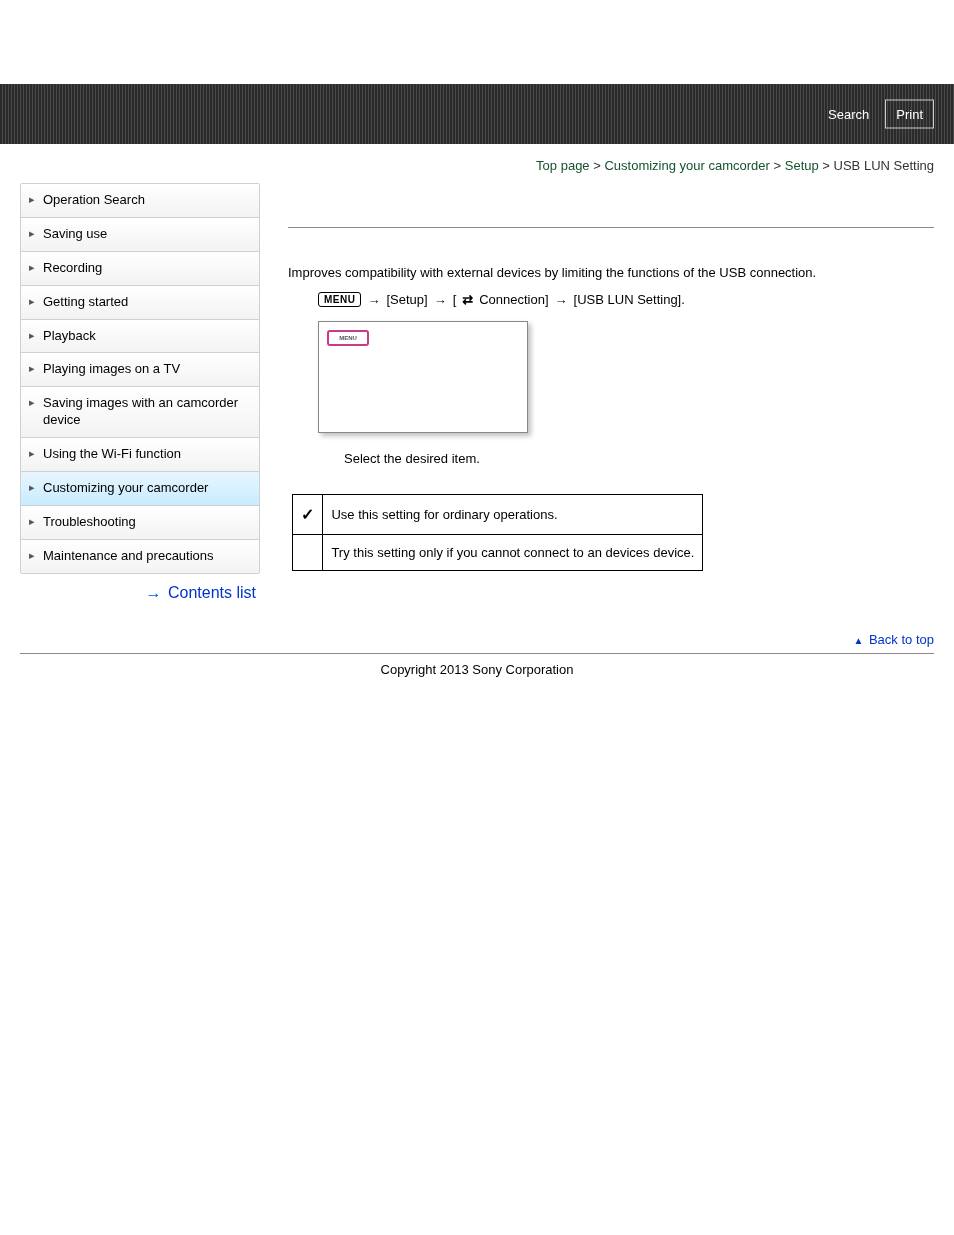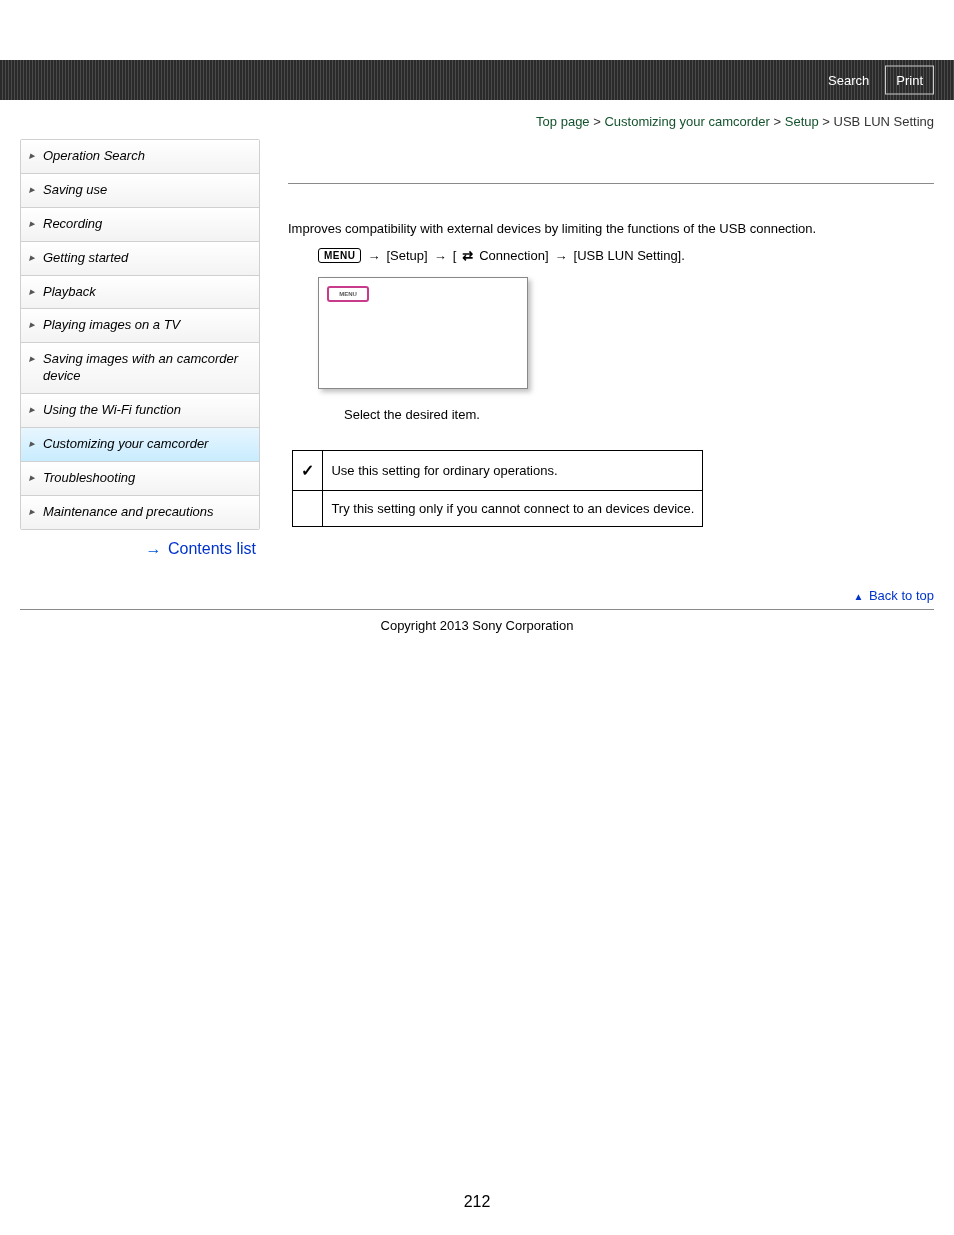--- a/index.html
+++ b/index.html
@@ -8,22 +8,22 @@
       font-size: 13px;
       color: #000;
       background: #fff;
     }
     .page {
       width: 954px;
       margin: 0 auto;
       position: relative;
     }
     .header-bar {
-      margin-top: 60px;
-      height: 40px;
+      margin-top: 84px;
+      height: 60px;
       background: repeating-linear-gradient(
         90deg,
         #2a2a2a 0px, #2a2a2a 2px,
         #4a4a4a 2px, #4a4a4a 3px
       );
       position: relative;
     }
     .header-buttons {
       position: absolute;
       right: 20px;
@@ -74,21 +74,20 @@
     .sidebar li.active {
       background: linear-gradient(#e8f6ff, #c8ecff);
     }
     .sidebar a.nav-item {
       display: block;
       padding: 8px 10px 8px 22px;
       color: #000;
       text-decoration: none;
       position: relative;
       line-height: 1.3;
-      font-style: italic;
     }
     .sidebar a.nav-item::before {
       content: "▸";
       position: absolute;
       left: 8px;
       top: 8px;
       font-size: 11px;
       color: #555;
     }
     .contents-link-row {

